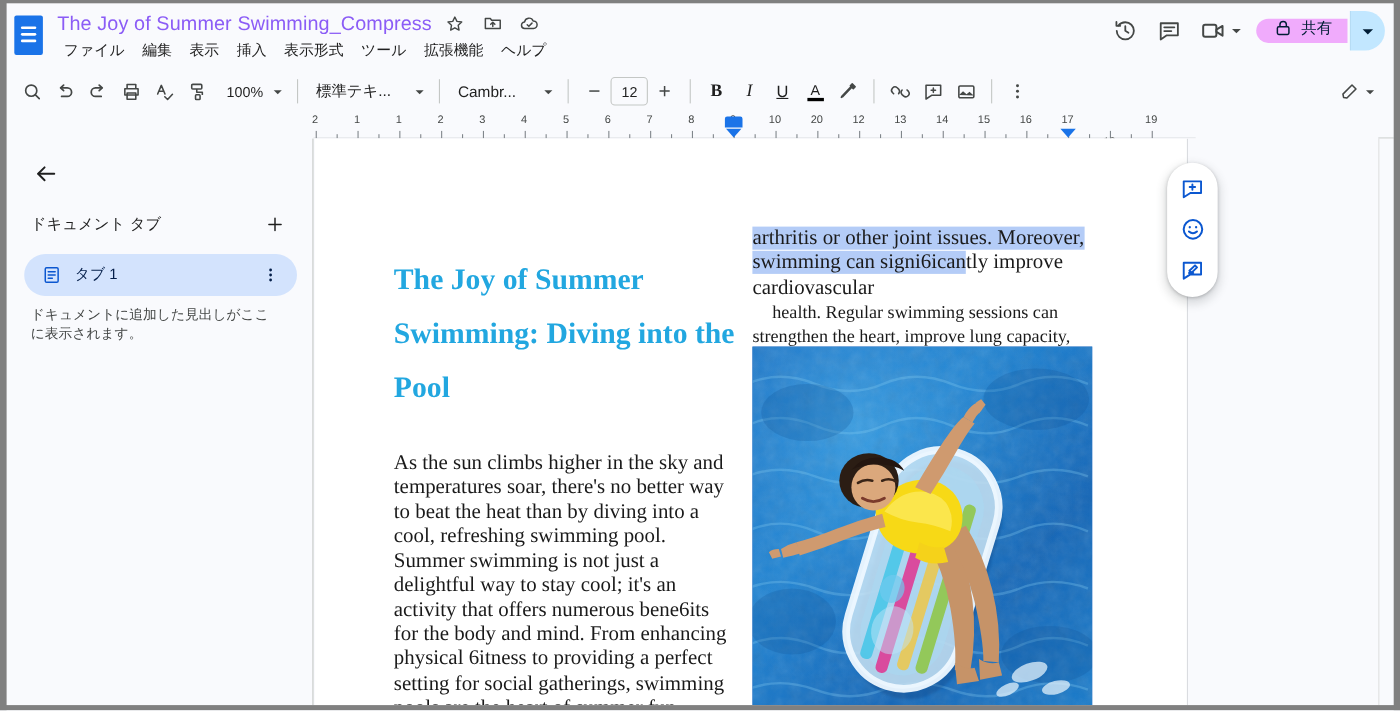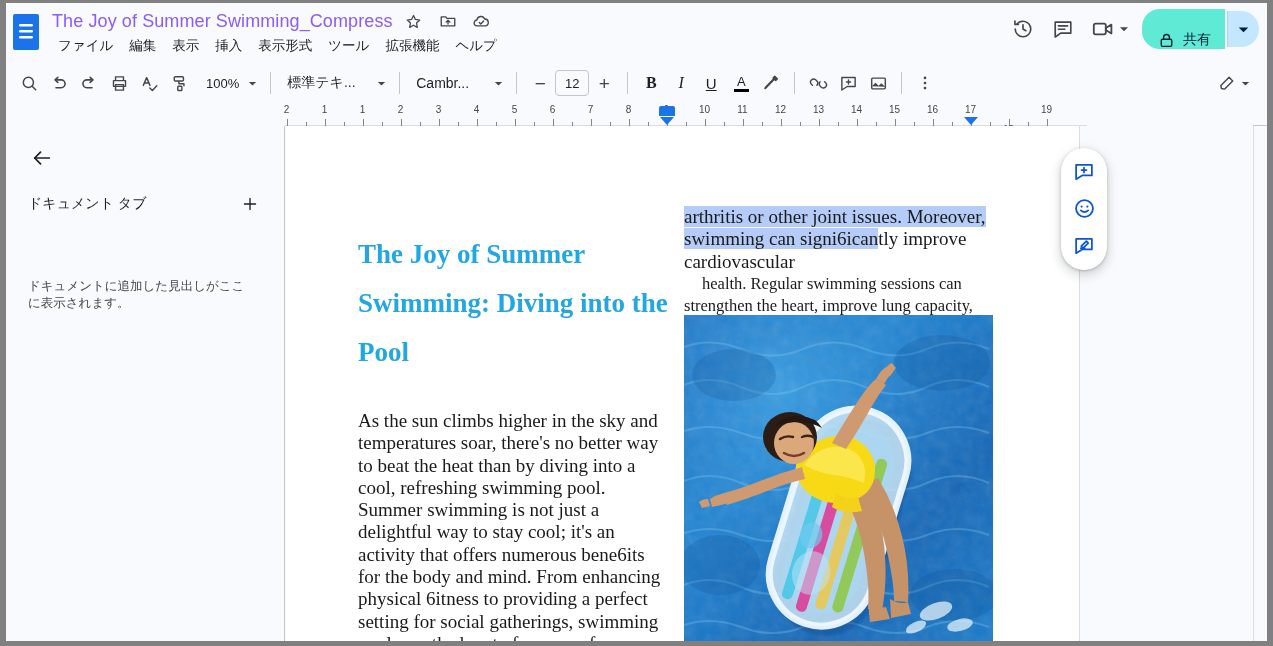--- a/index.html
+++ b/index.html
@@ -91,23 +91,23 @@
     border-radius: 50%;
     cursor: pointer;
   }
   .cam-group {
     display: flex; align-items: center;
     border-radius: 18px;
     padding-right: 2px;
     cursor: pointer;
   }
   .share-btn {
-    display: flex; align-items: flex-end;
-    height: 40px;
-    background: #5eead4;
+    display: flex; align-items: flex-start;
+    height: 22px;
+    background: #f0abfc;
     border-radius: 18px 0 0 18px;
     padding: 0 14px 0 16px;
     gap: 8px;
     cursor: pointer;
     margin-left: 8px;
   }
   .share-label { font-size: 14px; color: #001d35; white-space: nowrap; }
   .share-caret {
     width: 32px; height: 36px;
     background: #c2e7ff;
@@ -634,21 +634,21 @@
         <div class="tick major" style="left: 343.5px;"></div>
         <div class="num" style="left: 343.5px;">8</div>
         <div class="tick minor" style="left: 362.5px;"></div>
         <div class="tick major" style="left: 381.5px;"></div>
         <div class="num" style="left: 381.5px;">9</div>
         <div class="tick minor" style="left: 400.5px;"></div>
         <div class="tick major" style="left: 419.5px;"></div>
         <div class="num" style="left: 419.5px;">10</div>
         <div class="tick minor" style="left: 438.5px;"></div>
         <div class="tick major" style="left: 457.5px;"></div>
-        <div class="num" style="left: 457.5px;">11</div>
+        <div class="num" style="left: 457.5px;">20</div>
         <div class="tick minor" style="left: 476.5px;"></div>
         <div class="tick major" style="left: 495.5px;"></div>
         <div class="num" style="left: 495.5px;">12</div>
         <div class="tick minor" style="left: 514.5px;"></div>
         <div class="tick major" style="left: 533.5px;"></div>
         <div class="num" style="left: 533.5px;">13</div>
         <div class="tick minor" style="left: 552.5px;"></div>
         <div class="tick major" style="left: 571.5px;"></div>
         <div class="num" style="left: 571.5px;">14</div>
         <div class="tick minor" style="left: 590.5px;"></div>
@@ -685,20 +685,34 @@
 
       <div class="sb-header">
         <div class="sb-title">ドキュメント タブ</div>
         <div class="sb-add">
           <svg width="18" height="18" viewBox="0 0 24 24" fill="none" stroke="#1f1f1f" stroke-width="1.8" stroke-linecap="round">
             <path d="M12 4.6v14.8M4.6 12h14.8"></path>
           </svg>
         </div>
       </div>
 
+      <div class="tab-item">
+        <svg width="18" height="18" viewBox="0 0 24 24" fill="none" stroke="#0b57d0" stroke-width="1.8" stroke-linejoin="round">
+          <rect x="4.2" y="3.2" width="15.6" height="17.6" rx="1.6"></rect>
+          <path d="M7.8 8h8.4M7.8 12h8.4M7.8 16h5" stroke-linecap="round"></path>
+        </svg>
+        <span class="tab-label">タブ 1</span>
+        <span class="tab-more">
+          <svg width="16" height="16" viewBox="0 0 24 24" fill="#041e49">
+            <circle cx="12" cy="5.2" r="1.9"></circle>
+              <circle cx="12" cy="12" r="1.9"></circle>
+              <circle cx="12" cy="18.8" r="1.9"></circle>
+          </svg>
+        </span>
+      </div>
 
       <div class="sb-hint">ドキュメントに追加した見出しがここに表示されます。</div>
     </div>
 
     <div class="canvas">
       <div class="page">
 
         <div class="page-cols">
 
           <div class="col-left">

